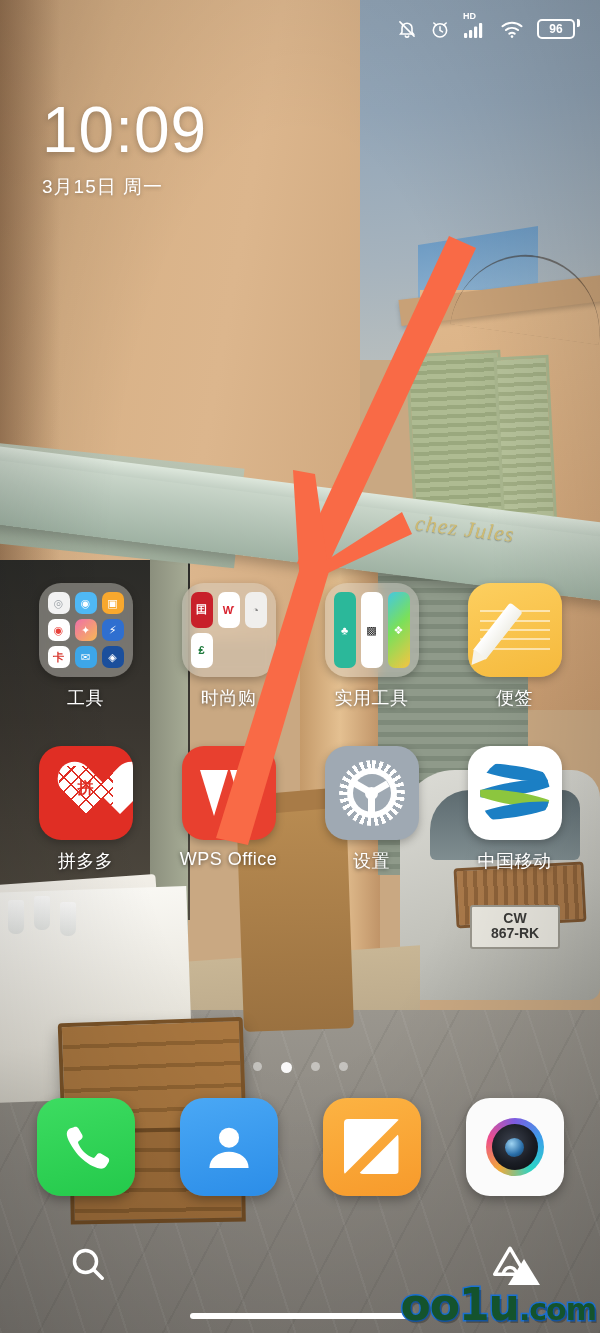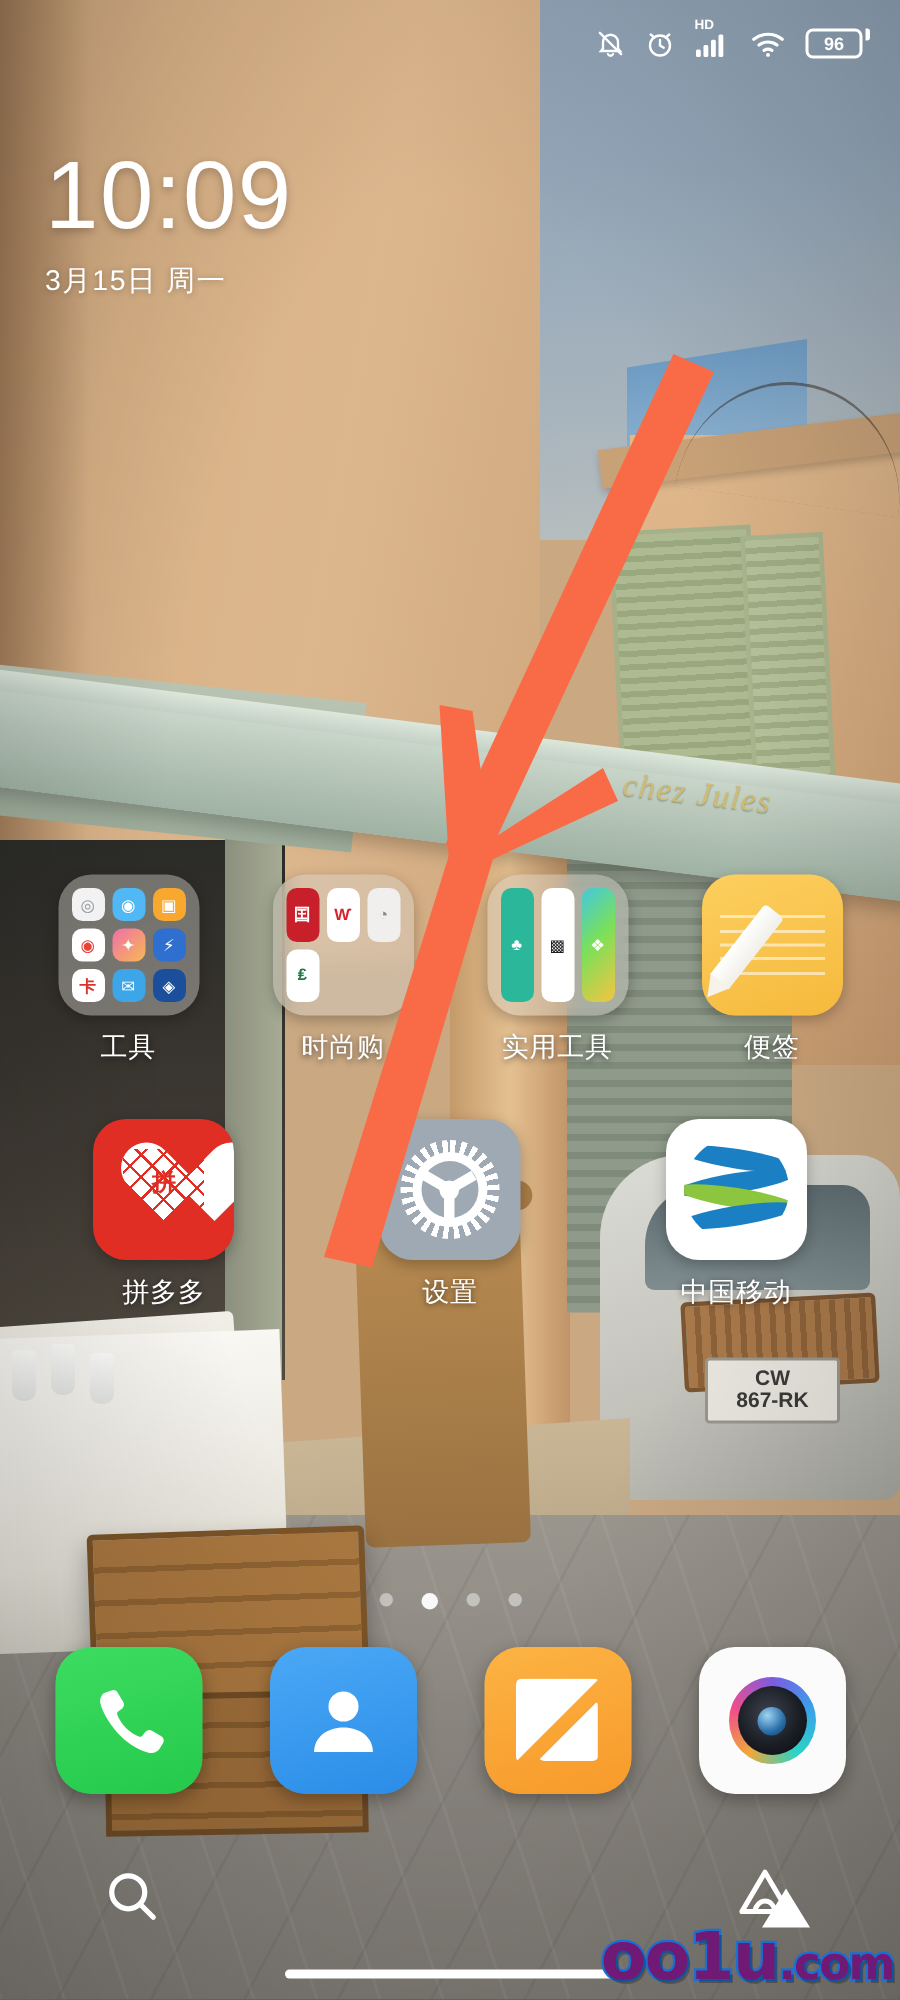--- a/index.html
+++ b/index.html
@@ -199,21 +199,21 @@
     width:38px; height:20px; border:2px solid #fff; border-radius:5px;
     display:flex; align-items:center; justify-content:center;
     font-size:12px; font-weight:bold; color:#fff; letter-spacing:0;
   }
   .battery-cap{
     width:3px; height:8px; background:#fff; border-radius:0 2px 2px 0; margin-left:2px;
   }
 
   
   .clock-widget{
-    position:absolute; left:30px; top:98px; z-index:30;
+    position:absolute; left:42px; top:98px; z-index:30;
   }
   .clock-time{
     font-size:64px; font-weight:300; color:#fff; line-height:1;
     letter-spacing:1px; text-shadow:0 2px 6px rgba(0,0,0,.25);
   }
   .clock-date{
     margin-top:12px; font-size:19px; color:#fff; letter-spacing:1px;
     text-shadow:0 1px 4px rgba(0,0,0,.3);
   }
   .weather-widget{
@@ -430,21 +430,21 @@
   .arrow-svg{
     position:absolute; left:0; top:0; width:600px; height:1333px;
     z-index:60; pointer-events:none;
   }
 
   
   .watermark{
     position:absolute; right:4px; bottom:6px; z-index:70;
     font-family:"DejaVu Sans",sans-serif; font-weight:bold;
     font-size:44px; letter-spacing:-1px; line-height:1;
-    color:#701a75;
+    color:#14532d;
     -webkit-text-stroke:3px #1b6fd0;
     paint-order:stroke fill;
     text-shadow:2px 3px 0 rgba(0,0,0,.25);
   }
   .watermark .dotcom{ font-size:30px; }
   .wm-tri{
     position:absolute; right:60px; bottom:48px; z-index:71;
     width:0;height:0;
     border-left:16px solid transparent; border-right:16px solid transparent;
     border-bottom:26px solid #fff;
@@ -596,20 +596,26 @@
       <div class="app">
         <div class="app-icon ic-pdd">
           <span class="pdd-heart">
             <span class="pdd-grid"></span>
             <span class="pdd-txt">拼</span>
           </span>
         </div>
         <div class="app-label">拼多多</div>
       </div>
 
+      <div class="app">
+        <div class="app-icon ic-wps">
+          <span class="wps-w"></span>
+        </div>
+        <div class="app-label">WPS Office</div>
+      </div>
 
       <div class="app">
         <div class="app-icon ic-settings">
           <span class="gear">
             <span class="gear-spokes">
               <i style="transform:rotate(0deg)"></i>
               <i style="transform:rotate(120deg)"></i>
               <i style="transform:rotate(240deg)"></i>
             </span>
             <span class="gear-hub"></span>

